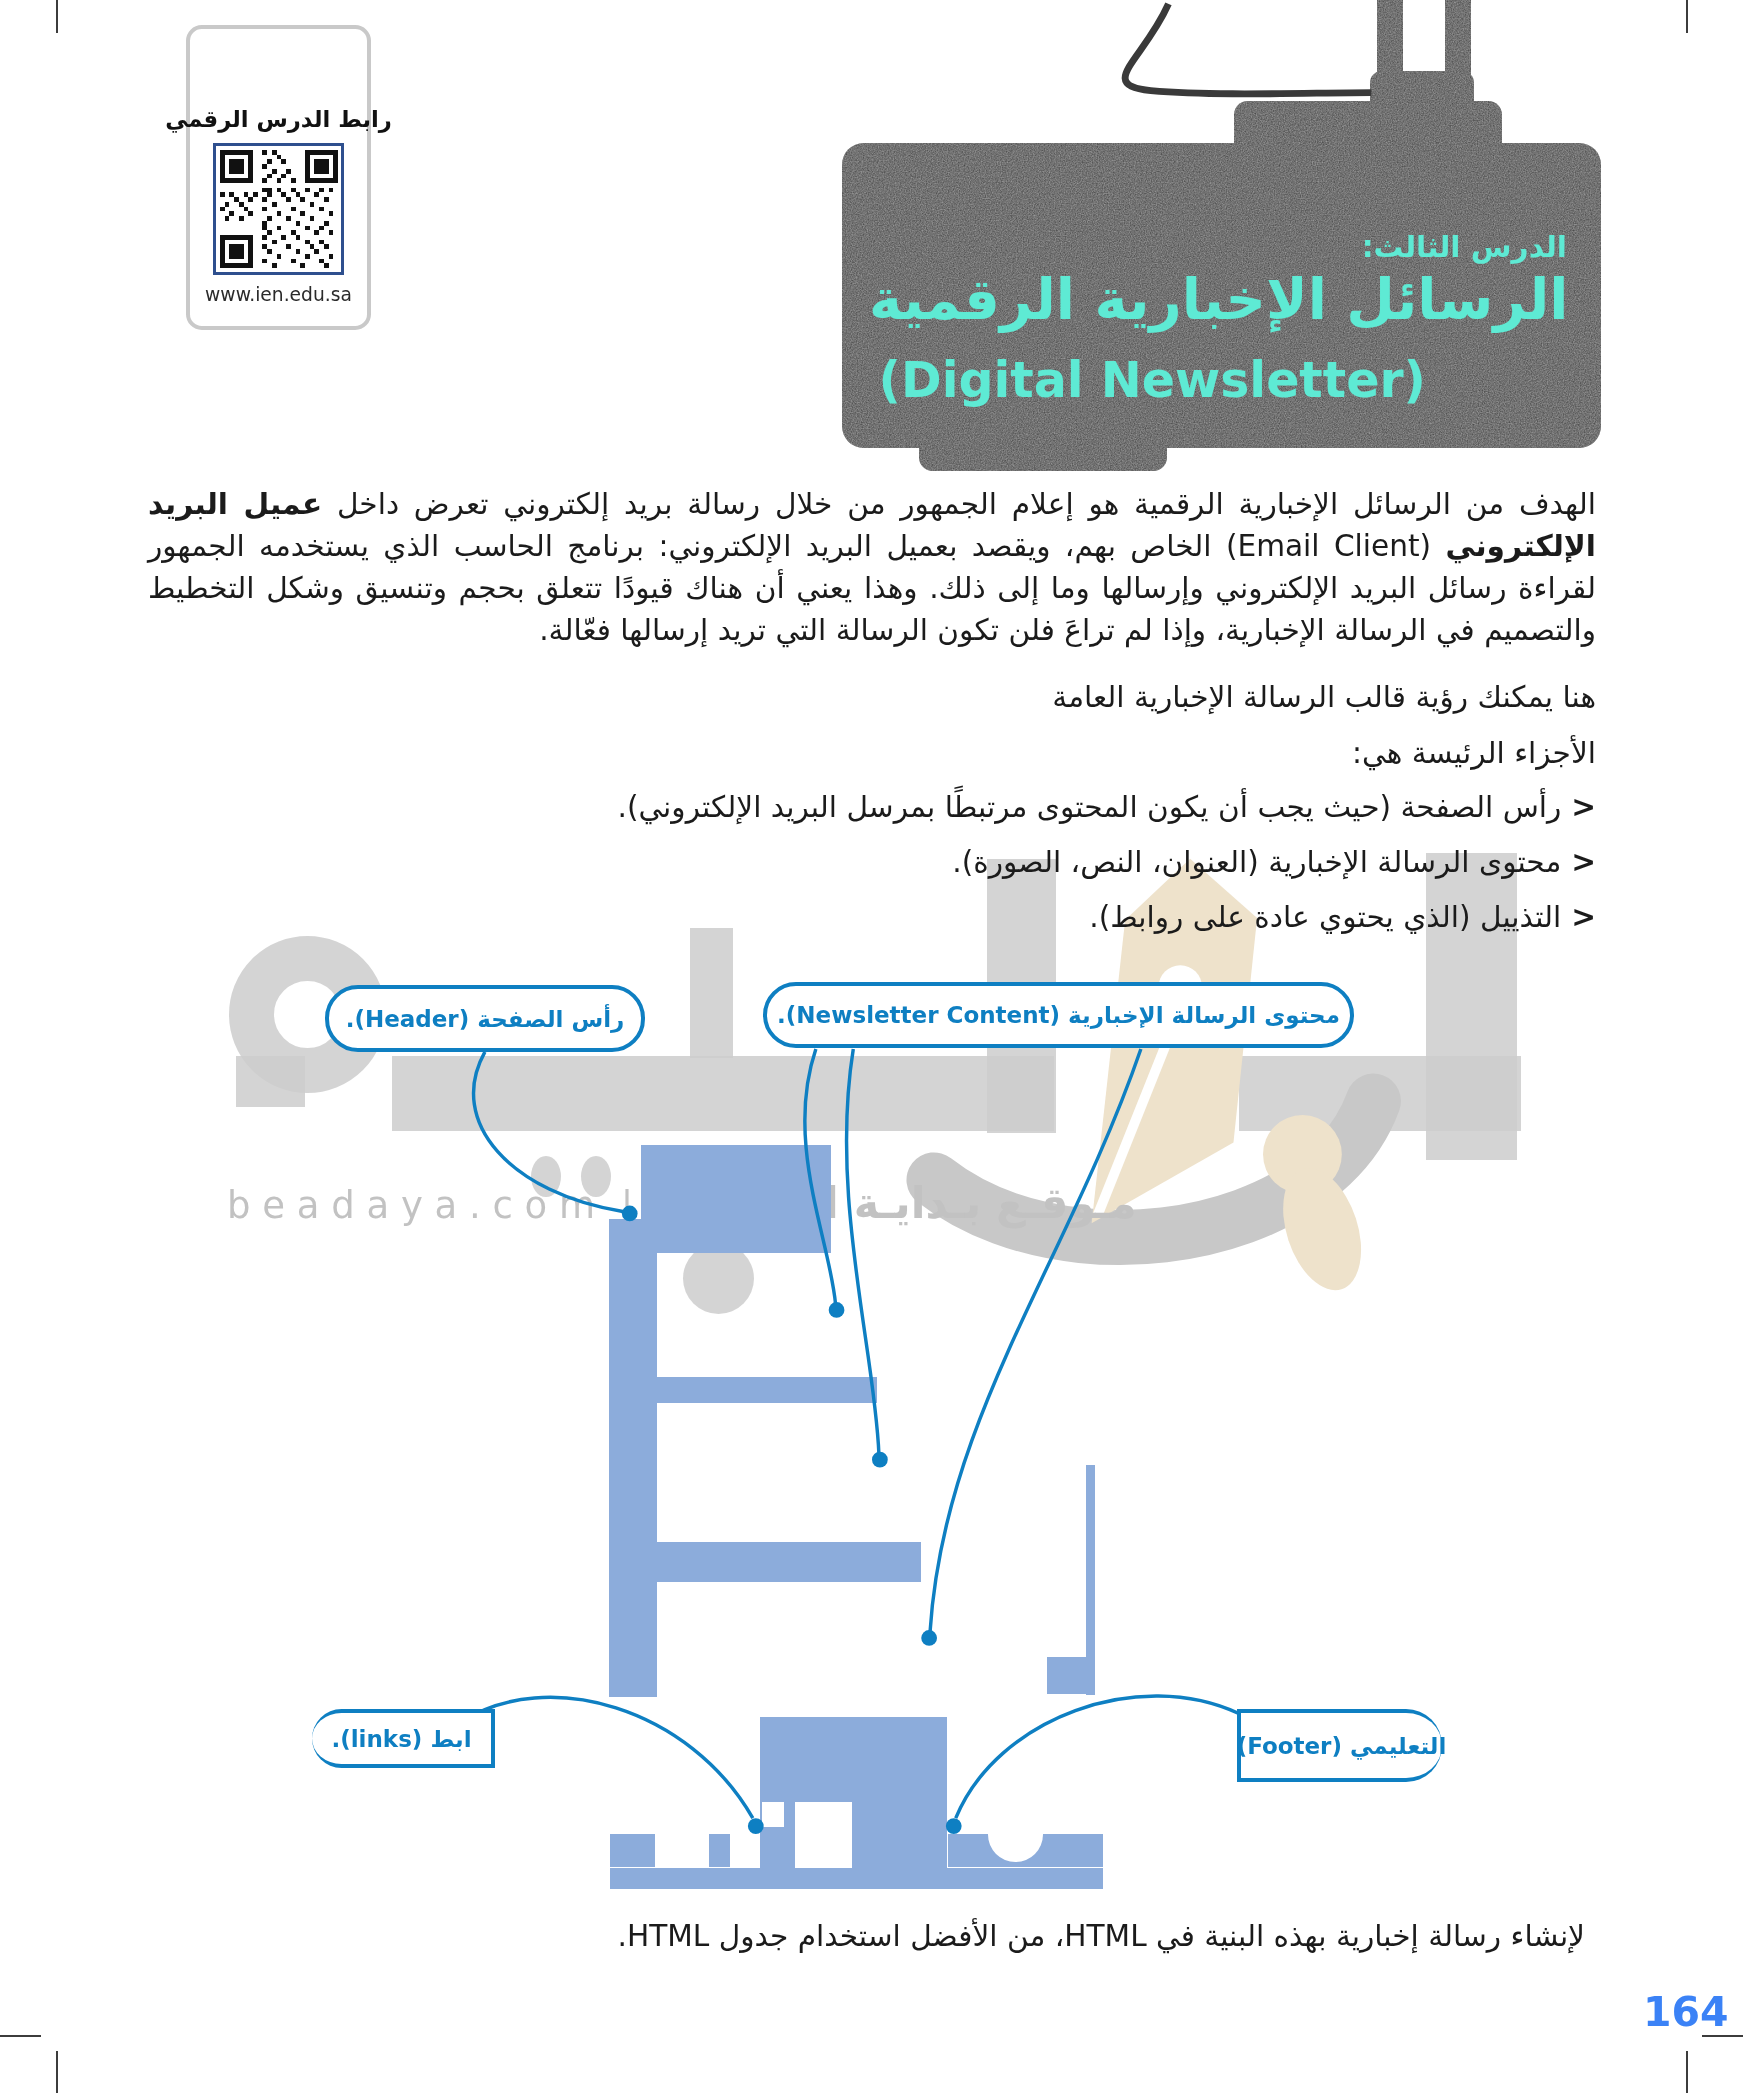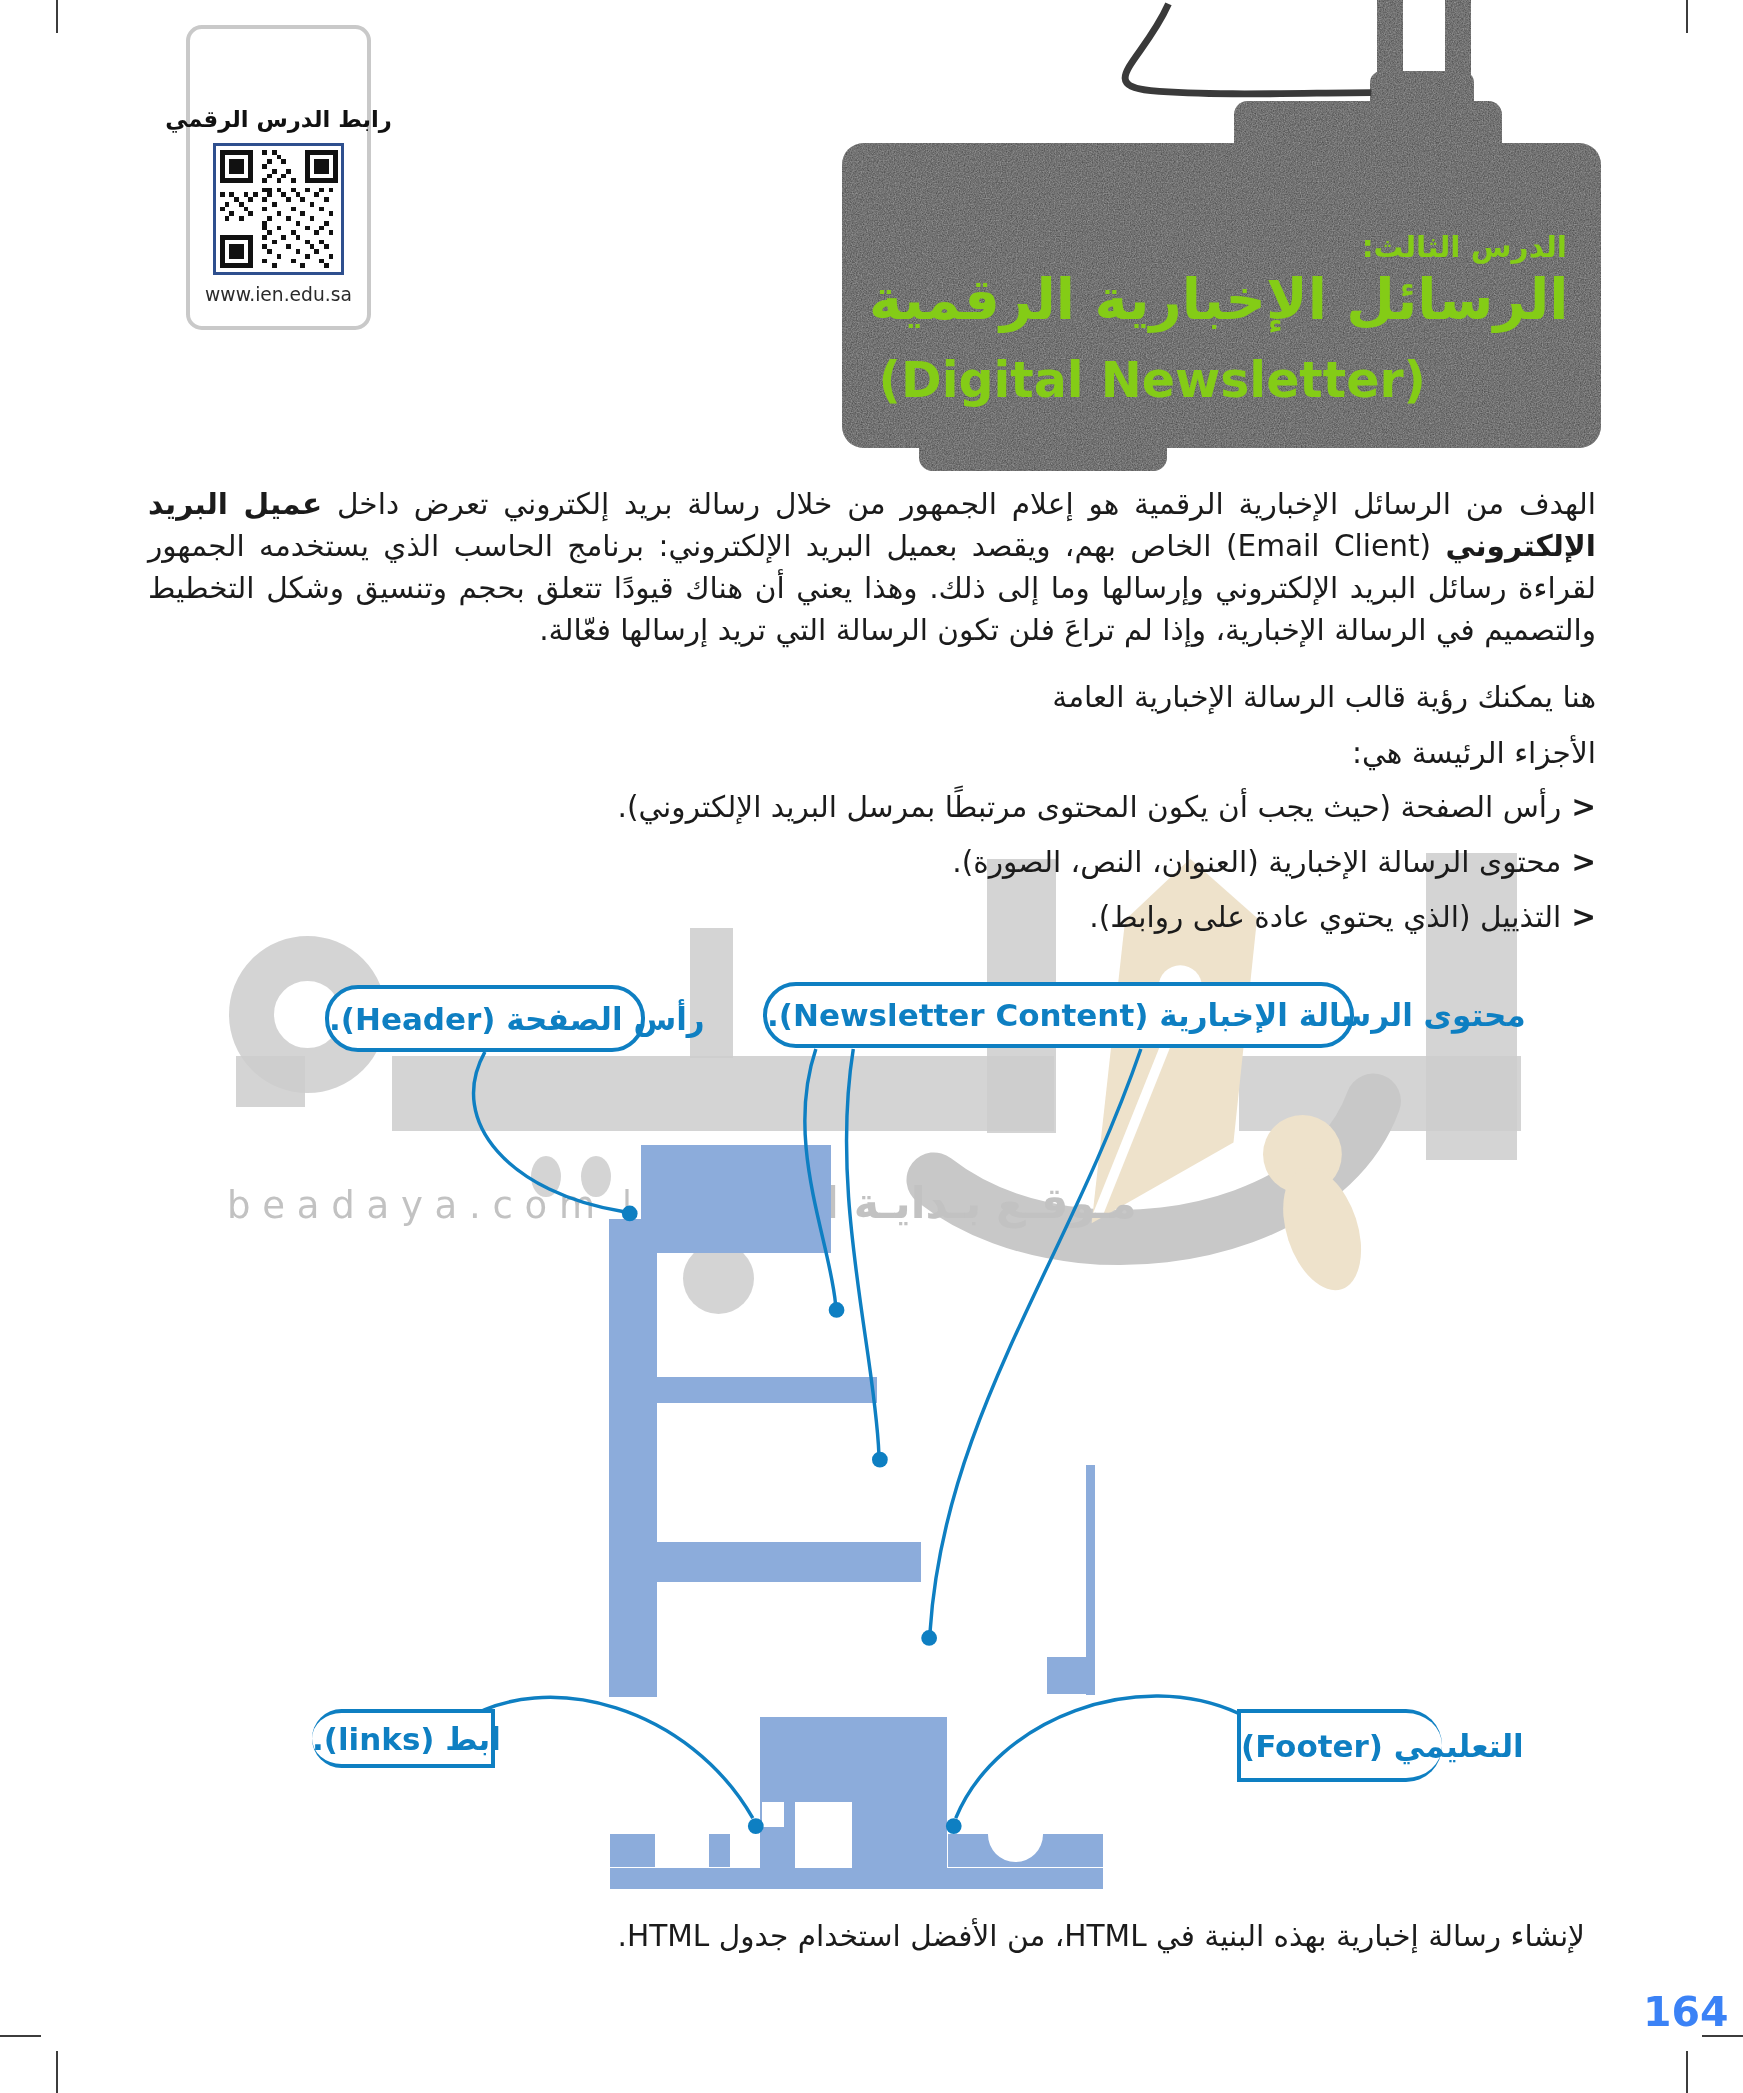--- a/index.html
+++ b/index.html
@@ -10,38 +10,38 @@
   
   .qrbox{position:absolute;left:186px;top:24.6px;width:185px;height:305px;background:#fff;
          border:4.9px solid #c9c9c9;border-radius:15.8px;box-sizing:border-box;
          display:flex;flex-direction:column;align-items:center;}
   .qrtitle{margin-top:77px;font-size:22.7px;font-weight:bold;color:#111;white-space:nowrap;}
   .qrframe{margin-top:11.8px;border:3px solid #2e4f8e;background:#fff;padding:3.9px;line-height:0;}
   .qrurl{margin-top:8.9px;font-size:18.7px;color:#2b2b2b;direction:ltr;}
   
   .dark{position:absolute;background:#424242;overflow:hidden;}
   .dark svg.grain{position:absolute;left:0;top:0;width:100%;height:100%;}
-  .banner-text{position:absolute;color:#84cc16;text-align:left;}
+  .banner-text{position:absolute;color:#5eead4;text-align:left;}
   
   .body-text{position:absolute;color:#1b1b1b;font-size:29.6px;line-height:42px;text-align:justify;margin-top:12px;}
   .single-line{position:absolute;color:#1b1b1b;font-size:29.6px;white-space:nowrap;text-align:right;}
   .bullet .mk{display:inline-block;margin-left:9.9px;font-weight:bold;}
   
   .wm{position:absolute;background:#cdcdcd;opacity:.85;}
   .wm-ring{position:absolute;width:67px;height:67px;border:45px solid #cdcdcd;border-radius:50%;opacity:.85;}
   .wm-dot{position:absolute;background:#cdcdcd;border-radius:50%;opacity:.85;}
   .siteline{position:absolute;left:227px;top:1178px;width:1015px;direction:ltr;color:#c2c2c2;
             font-size:37px;white-space:nowrap;}
   .siteline .ar{font-weight:bold;font-size:43px;color:#c2c2c2;}
   
   .blk{position:absolute;background:var(--block,#8cacdb);}
   .cut{position:absolute;background:#ffffff;}
   .pill{position:absolute;box-sizing:border-box;background:#fff;border:4.9px solid var(--accent,#0e7fc2);
-        display:flex;align-items:center;justify-content:flex-end;color:var(--accent,#0e7fc2);
-        font-weight:bold;font-size:31px;white-space:nowrap;}
+        display:flex;align-items:center;justify-content:center;color:var(--accent,#0e7fc2);
+        font-weight:bold;font-size:23px;white-space:nowrap;}
   .overlay{position:absolute;left:0;top:0;pointer-events:none;}
   
   .pagenum{position:absolute;left:1643px;top:1988px;font-size:41px;font-weight:bold;color:#3b82f6;direction:ltr;}
 </style>
 </head>
 <body>
 
 <svg width="0" height="0" style="position:absolute">
   <defs>
     <filter id="grain" x="0" y="0" width="100%" height="100%">

